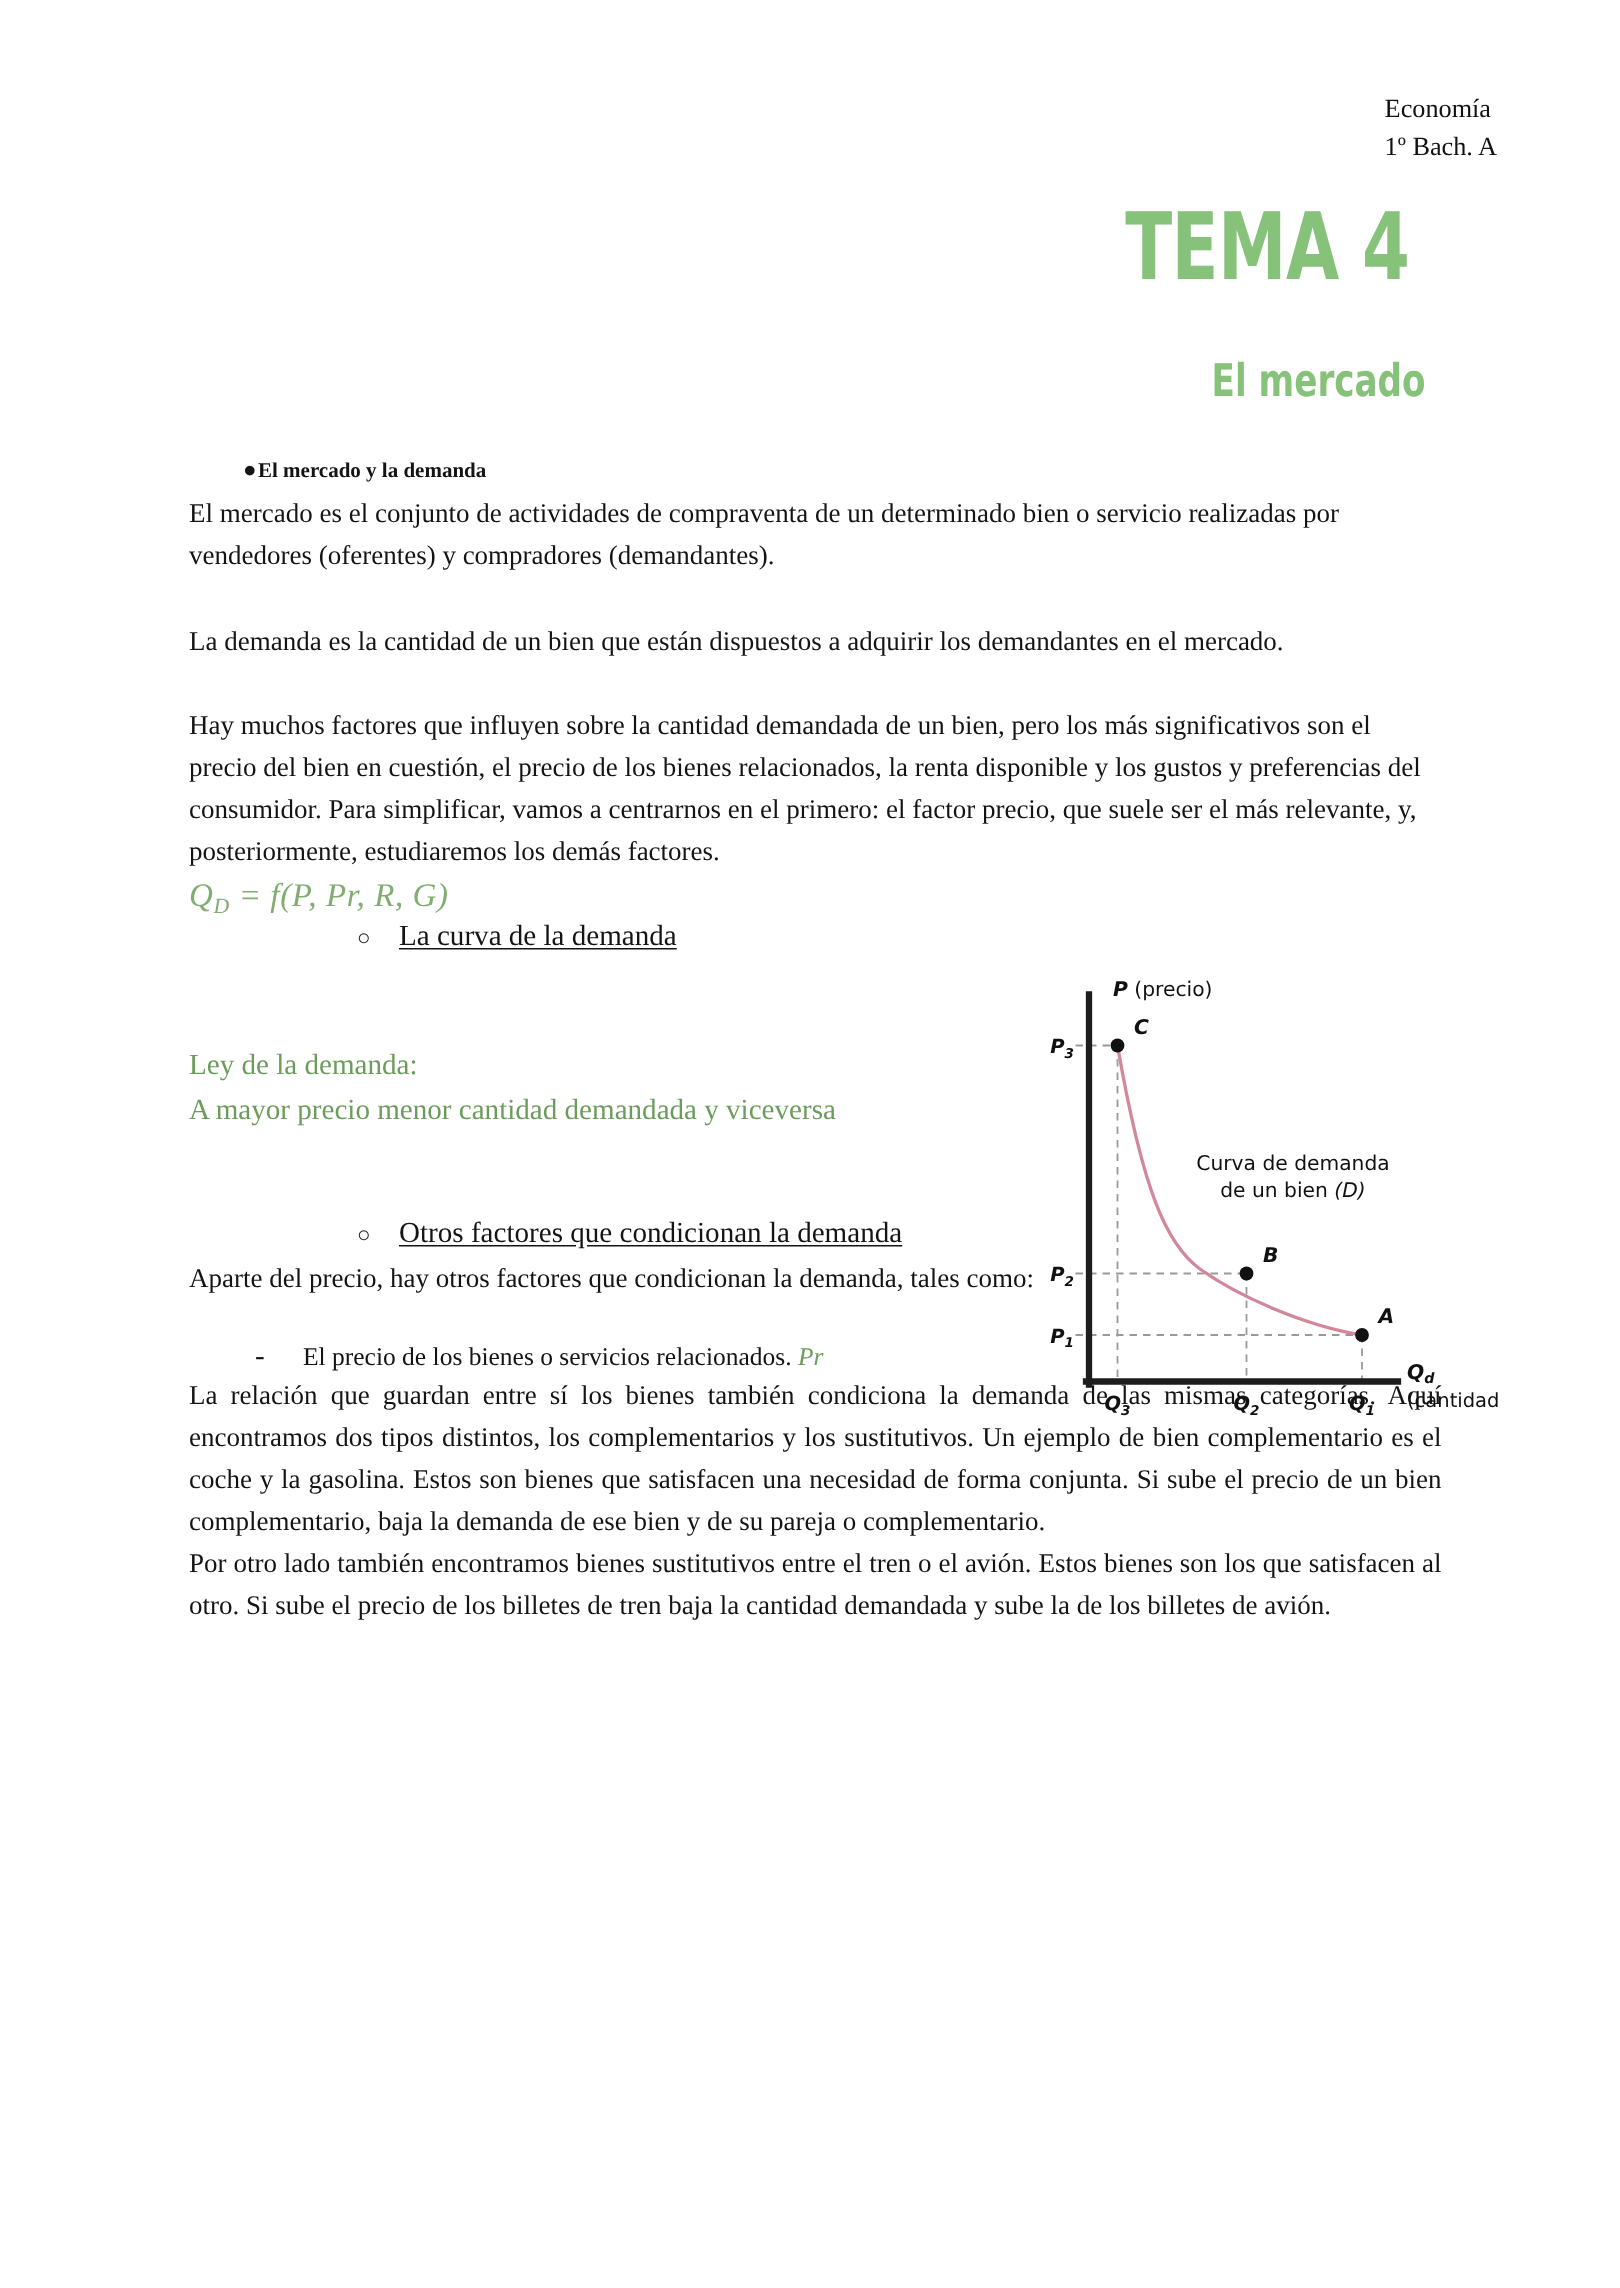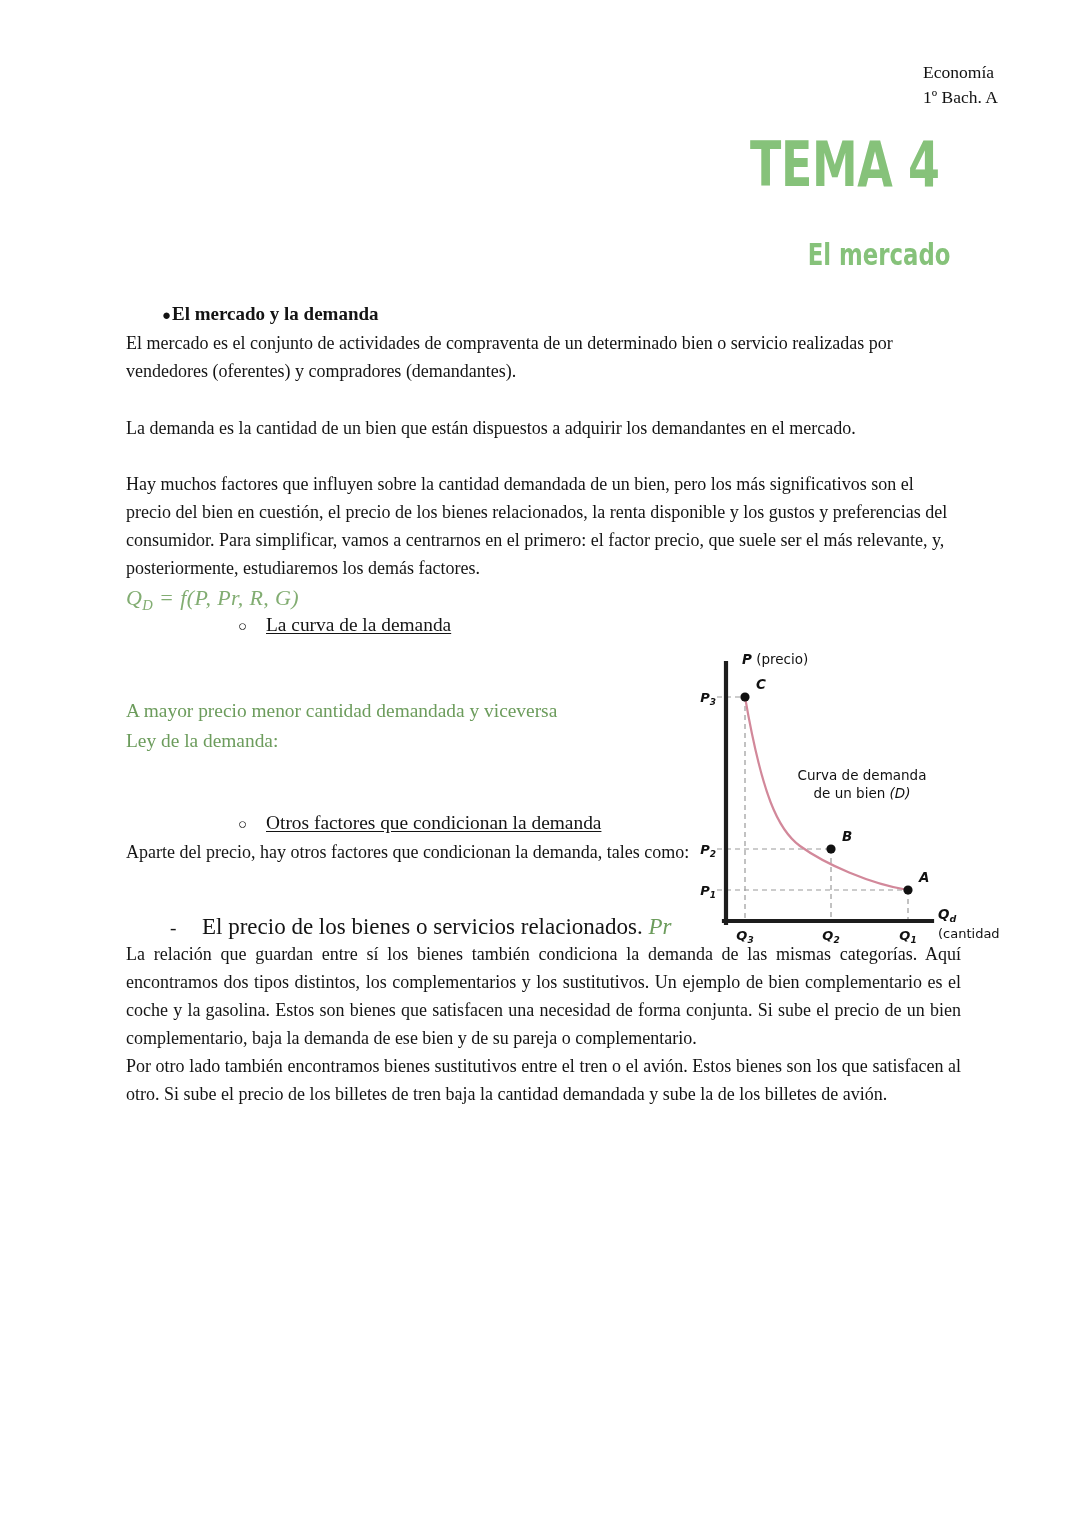--- a/index.html
+++ b/index.html
@@ -95,21 +95,21 @@
     width: 46px;
     flex: 0 0 46px;
     text-align: left;
     padding-left: 36px;
     font-size: 15px;
     line-height: 1.56;
     box-sizing: border-box;
   }
   .bullet-l1 .btxt {
     font-weight: 700;
-    font-size: 19px;
+    font-size: 14px;
   }
 
   
   .bullet-l2 {
     display: flex;
     align-items: baseline;
     margin: 0 0 1px 0;
   }
   .bullet-l2 .marker {
     width: 140px;
@@ -130,21 +130,21 @@
     display: flex;
     align-items: baseline;
   }
   .bullet-dash .marker {
     width: 76px;
     flex: 0 0 76px;
     padding-left: 44px;
     font-size: 19.4px;
     box-sizing: border-box;
   }
-  .bullet-dash .btxt { font-size: 23px; margin-top: 20px; }
+  .bullet-dash .btxt { font-size: 17px; }
 
   .green { color: #6c9c5c; }
   .italic { font-style: italic; }
 
   .formula {
     font-size: 22px;
     font-style: italic;
     color: #82ad72;
     line-height: 1.3;
     margin: 2px 0 0 0;
@@ -209,22 +209,22 @@
       <span class="btxt">La curva de la demanda</span>
     </div>
 
 
     <div class="gap"></div>
 
 
     <div class="gap"></div>
 
     <div class="ley-block">
+      <div class="green">Ley de la demanda:</div>
       <div class="green">A mayor precio menor cantidad demandada y viceversa</div>
-      <div class="green">Ley de la demanda:</div>
     </div>
 
     <div class="gap"></div>
     <div class="gap"></div>
 
     <div class="bullet-l2">
       <span class="marker">○</span>
       <span class="btxt">Otros factores que condicionan la demanda</span>
     </div>
 

